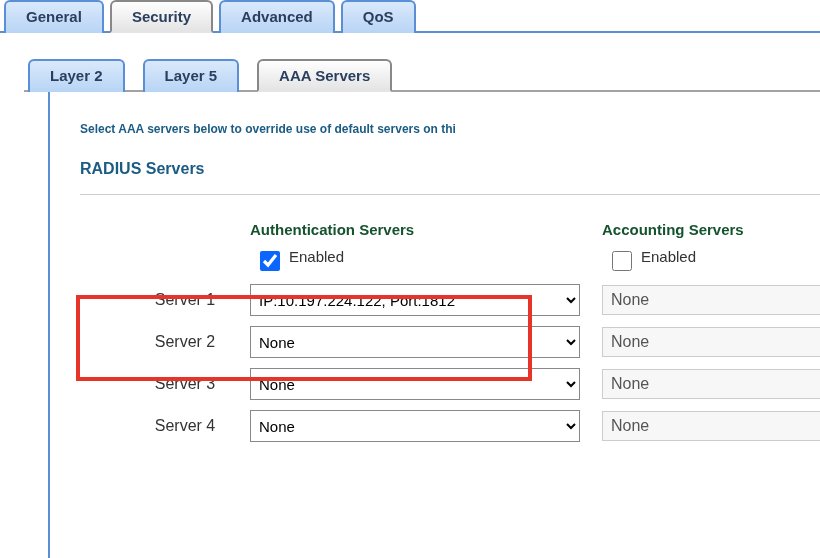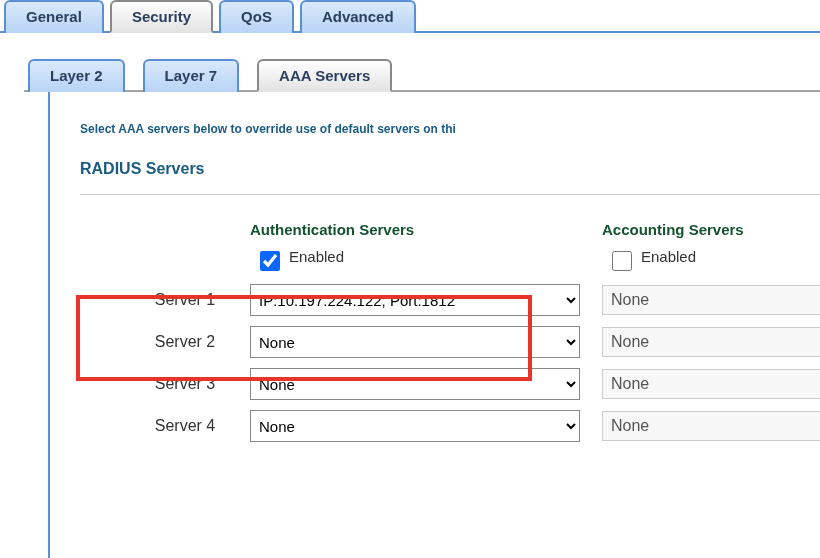--- a/index.html
+++ b/index.html
@@ -133,28 +133,28 @@
     pointer-events: none;
     z-index: 10;
   }
 </style>
 </head>
 <body>
 
 <div class="top-tabs">
   <div class="tab">General</div>
   <div class="tab active">Security</div>
+  <div class="tab">Advanced</div>
   <div class="tab">QoS</div>
-  <div class="tab">Advanced</div>
 </div>
 
 <div class="sub-tabs-wrap">
   <div class="sub-tabs">
     <div class="tab">Layer 2</div>
-    <div class="tab">Layer 7</div>
+    <div class="tab">Layer 5</div>
     <div class="tab active">AAA Servers</div>
   </div>
 
   <div class="content">
     <div class="instr">Select AAA servers below to override use of default servers on thi</div>
     <div class="section-title">RADIUS Servers</div>
     <hr class="sep">
 
     <div class="table">
 

